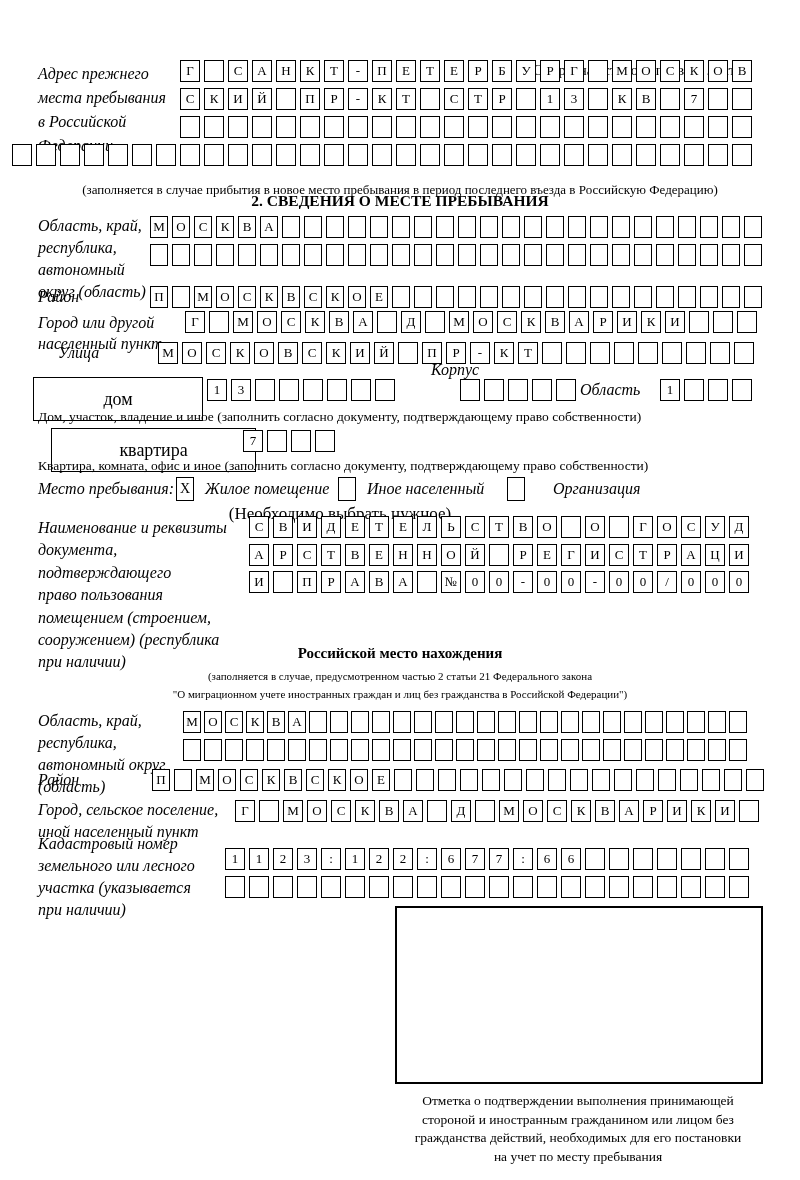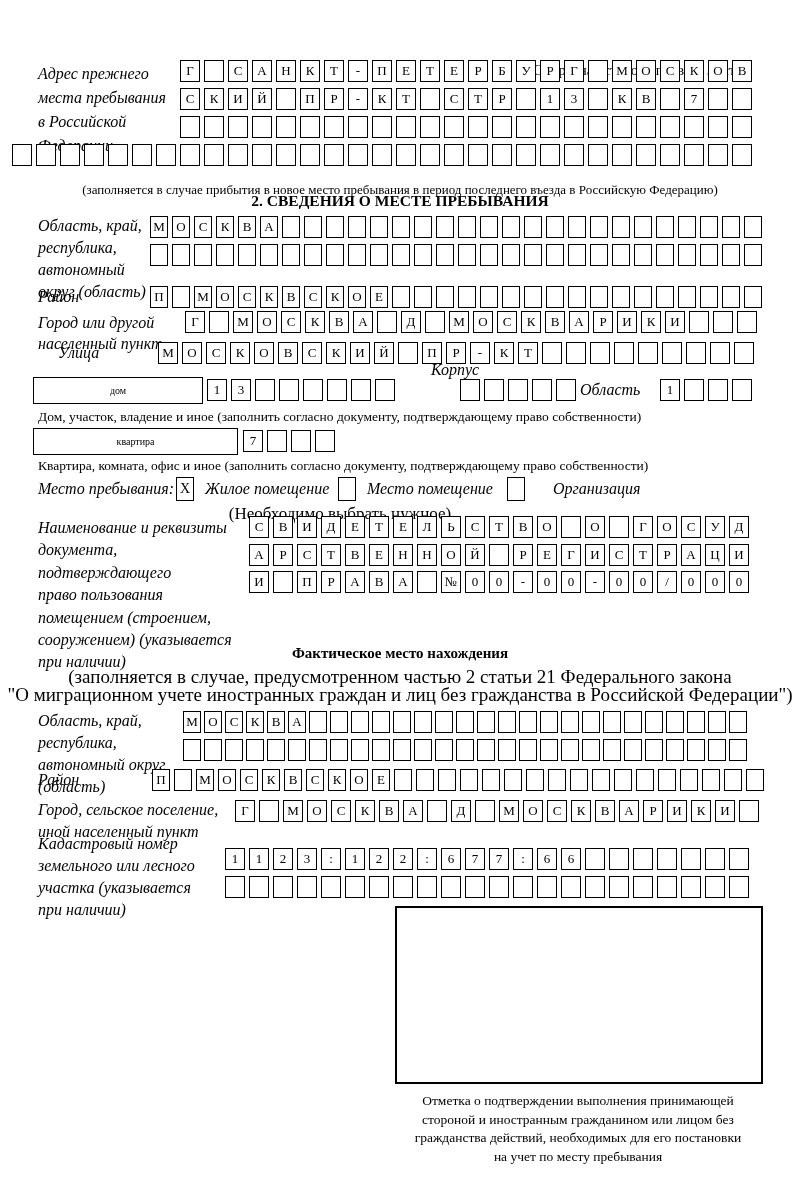--- a/index.html
+++ b/index.html
@@ -6,22 +6,22 @@
   #page{position:relative;width:800px;height:1180px;background:#ffffff;
         font-family:"Liberation Serif","DejaVu Serif",serif;color:#000;overflow:hidden;}
   .abs{position:absolute;}
   .lbl{position:absolute;font-size:16px;white-space:pre-line;font-style:italic;}
   .grid{position:absolute;display:flex;gap:var(--gap,4px);}
   .grid .cell{width:var(--cw,20px);height:22px;border:1.5px solid #000;
         display:flex;align-items:center;justify-content:center;
         font-size:13px;font-family:inherit;background:#fff;box-sizing:border-box;}
   .chk{position:absolute;width:18px;height:24px;border:1.5px solid #000;
         display:flex;align-items:center;justify-content:center;font-size:14px;box-sizing:border-box;}
-  .field-box{position:absolute;height:27px;border:1.5px solid #000;box-sizing:border-box;
-        display:flex;align-items:center;justify-content:center;font-size:10px;text-align:right;}
+  .field-box{position:absolute;height:44px;border:1.5px solid #000;box-sizing:border-box;
+        display:flex;align-items:center;justify-content:center;font-size:18px;text-align:right;}
   .center-note{position:absolute;left:0;width:100%;text-align:center;font-size:13px;white-space:pre-line;}
   .sec-title{position:absolute;left:0;width:100%;text-align:center;font-weight:bold;font-size:15.5px;}
   .small-note{position:absolute;font-size:13.5px;}
   #stamp-box{position:absolute;border:2px solid #000;background:#fff;box-sizing:border-box;}
   #stamp-note{position:absolute;text-align:center;font-size:13.5px;line-height:18.5px;white-space:pre-line;}
   #head-note{position:absolute;font-size:14.5px;}
 </style>
 </head>
 <body>
 
@@ -324,43 +324,43 @@
     </div>
   <div class="lbl" style="left:580px;top:381px;">Область</div>
   <div class="grid" style="left:660px;top:379px;--cw:20px;--gap:4px;">
       <div class="cell">1</div>
       <div class="cell"></div>
       <div class="cell"></div>
       <div class="cell"></div>
     </div>
   <div class="small-note" style="left:38px;top:409px;">Дом, участок, владение и иное (заполнить согласно документу, подтверждающему право собственности)</div>
 
-  <div class="field-box" style="left:33px;top:428px;width:205px;">квартира</div>
+  <div class="field-box" style="left:51px;top:428px;width:205px;">квартира</div>
   <div class="grid" style="left:243px;top:430px;--cw:20px;--gap:4px;">
       <div class="cell">7</div>
       <div class="cell"></div>
       <div class="cell"></div>
       <div class="cell"></div>
     </div>
   <div class="small-note" style="left:38px;top:458px;">Квартира, комната, офис и иное (заполнить согласно документу, подтверждающему право собственности)</div>
 
   <div class="lbl" style="left:38px;top:480px;">Место пребывания:</div>
   <div class="chk" style="left:176px;top:477px;">X</div>
   <div class="lbl" style="left:205px;top:480px;">Жилое помещение</div>
   <div class="chk" style="left:338px;top:477px;"></div>
-  <div class="lbl" style="left:367px;top:480px;">Место помещение</div>
+  <div class="lbl" style="left:367px;top:480px;">Иное населенный</div>
   <div class="chk" style="left:507px;top:477px;"></div>
   <div class="lbl" style="left:553px;top:480px;">Организация</div>
   <div class="abs" style="left:160px;top:504px;width:360px;text-align:center;font-size:17px;">(Необходимо выбрать нужное)</div>
 
   <div class="lbl" style="left:38px;top:517px;width:215px;line-height:22.4px;">Наименование и реквизиты
 документа, подтверждающего
 право пользования
 помещением (строением,
-сооружением) (указывается
+сооружением) (республика
 при наличии)</div>
   <div class="grid" style="left:249px;top:516px;--cw:20px;--gap:4px;">
       <div class="cell">С</div>
       <div class="cell">В</div>
       <div class="cell">И</div>
       <div class="cell">Д</div>
       <div class="cell">Е</div>
       <div class="cell">Т</div>
       <div class="cell">Е</div>
       <div class="cell">Л</div>
@@ -418,22 +418,22 @@
       <div class="cell">0</div>
       <div class="cell">-</div>
       <div class="cell">0</div>
       <div class="cell">0</div>
       <div class="cell">/</div>
       <div class="cell">0</div>
       <div class="cell">0</div>
       <div class="cell">0</div>
     </div>
 
-  <div class="sec-title" style="top:645px;font-size:15px;">Фактическое место нахождения</div>
-  <div class="center-note" style="top:668px;font-size:19px;line-height:17.5px;">(заполняется в случае, предусмотренном частью 2 статьи 21 Федерального закона
+  <div class="sec-title" style="top:645px;font-size:15px;">Российской место нахождения</div>
+  <div class="center-note" style="top:668px;font-size:11px;line-height:17.5px;">(заполняется в случае, предусмотренном частью 2 статьи 21 Федерального закона
 "О миграционном учете иностранных граждан и лиц без гражданства в Российской Федерации")</div>
 
   <div class="lbl" style="left:38px;top:710px;width:145px;line-height:22px;">Область, край,
 республика,
 автономный округ
 (область)</div>
   <div class="grid" style="left:183px;top:711px;--cw:18px;--gap:3px;">
       <div class="cell">М</div>
       <div class="cell">О</div>
       <div class="cell">С</div>

